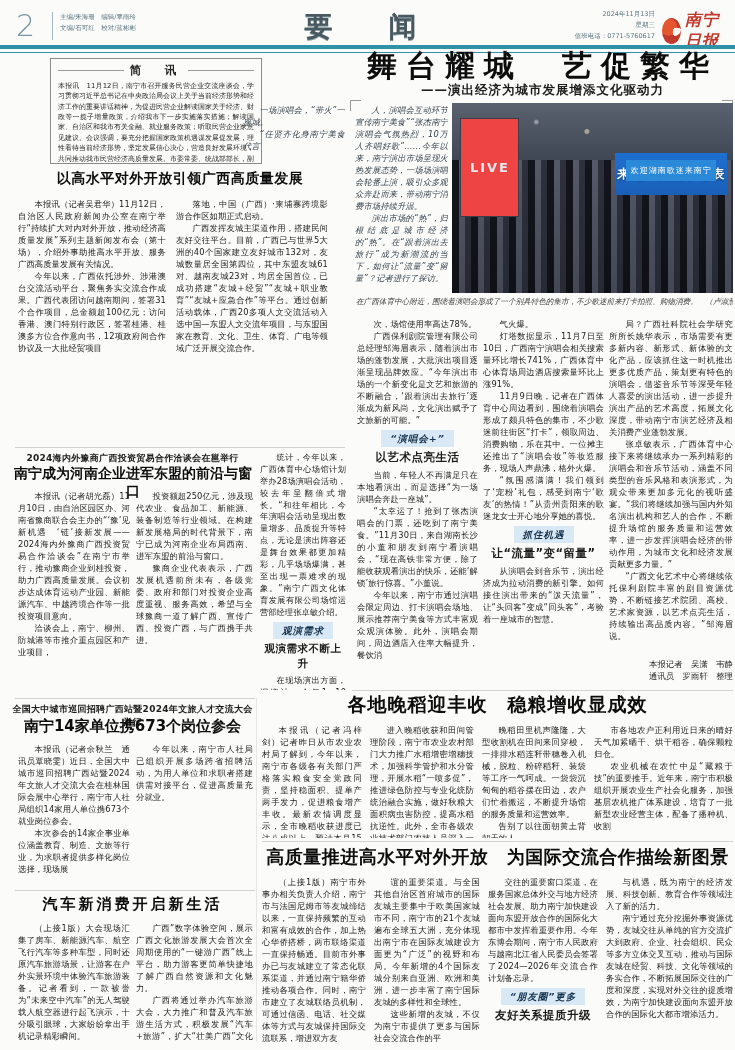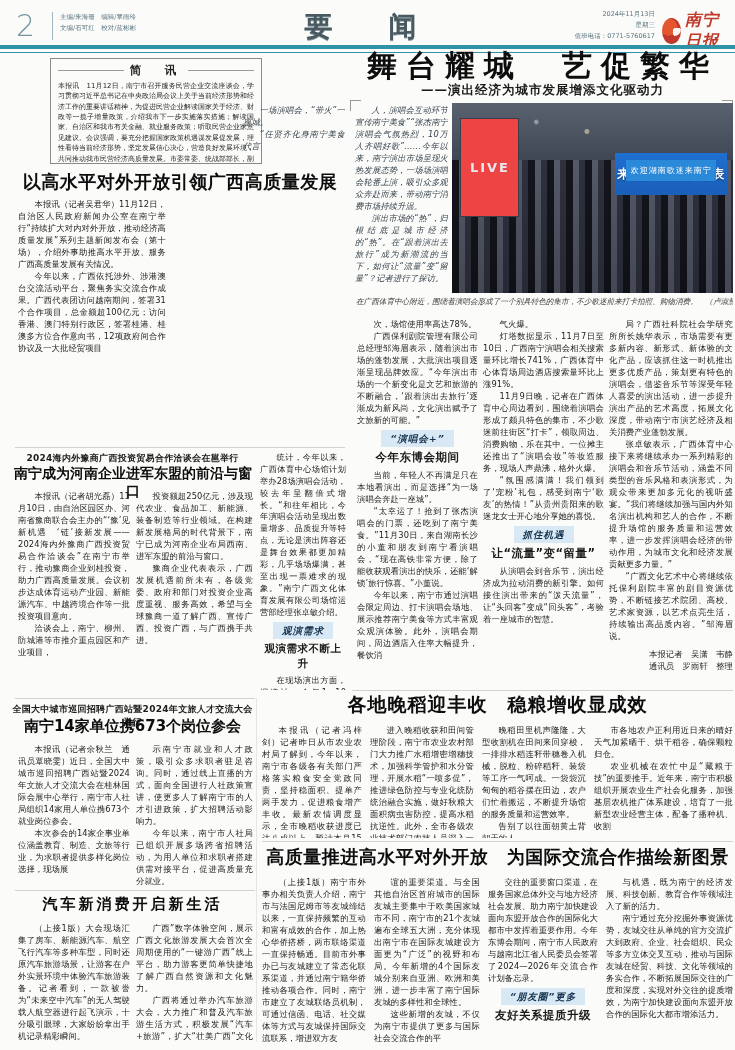--- a/index.html
+++ b/index.html
@@ -28,34 +28,34 @@
   .hairline-v{width:1px;background:#e6e6e2;}
   
   .briefs{border:1px solid #8a8a86;padding:4px 7px;}
   .briefs-title{display:flex;align-items:center;gap:6px;font-size:11.5px;font-weight:bold;letter-spacing:6px;
                 color:#222;justify-content:center;margin-bottom:3px;}
   .briefs-title::before,.briefs-title::after{content:"";flex:1;height:1px;background:#9a9a96;}
   .briefs-body{font-size:6.9px;line-height:1.5;}
   
   .kicker-line{font-weight:bold;text-align:center;font-size:9px;letter-spacing:.3px;}
   .headline{font-weight:bold;text-align:center;color:#0d0d0d;}
-  .h-a1{font-size:18px;letter-spacing:.5px;}
+  .h-a1{font-size:14px;letter-spacing:.5px;}
   .h-a2{font-size:14px;}
   .h-a3{font-size:15px;}
   .h-a4{font-size:15px;letter-spacing:3px;}
   .h-big{font-size:19px;letter-spacing:1px;}
   .h-main{font-size:30px;letter-spacing:9px;font-weight:900;}
   .sub-main{font-size:12.5px;font-weight:bold;text-align:center;letter-spacing:1px;}
   
   .lead{font-style:italic;color:#36424c;}
   .kickerbox{display:table;margin:4px auto 2px auto;background:#d8e8f4;color:#14324e;font-weight:bold;
              font-style:italic;font-size:9.5px;padding:1.5px 9px;letter-spacing:1px;}
   .subhead{font-weight:bold;font-size:11.5px;text-align:center;margin:1px 0 3px 0;letter-spacing:.5px;}
   .caption{font-size:7.6px;color:#3e3e3c;font-style:italic;text-align:center;white-space:nowrap;overflow:hidden;}
-  .attrib{text-align:right;font-size:8.3px;margin-top:6px;}
+  .attrib{text-align:right;font-size:8.3px;margin-top:16px;}
   
   .photo{background:#2a2d35;position:relative;overflow:hidden;}
   .ph-sky{position:absolute;left:0;top:0;right:0;height:34%;background:linear-gradient(#5a6270,#3c4350);}
   .ph-crowd{position:absolute;left:0;bottom:0;right:0;height:70%;
             background:repeating-linear-gradient(90deg, rgba(12,12,18,.85) 0 7px, rgba(96,100,116,.55) 7px 13px, rgba(40,42,54,.8) 13px 19px),
                        linear-gradient(#474c5a,#23252d);}
   .ph-lights{position:absolute;inset:0;background:
       radial-gradient(circle at 12% 22%, rgba(255,228,170,.55) 0 2px, transparent 3px),
       radial-gradient(circle at 48% 15%, rgba(255,240,200,.5) 0 2px, transparent 3px),
       radial-gradient(circle at 72% 28%, rgba(180,220,255,.5) 0 2px, transparent 3px),
@@ -140,21 +140,21 @@
         <p class="para">在现场演出方面，据统计，今年1—10月，全市共举办大型营业性演出300多场</p>
       </div>
   </div>
 
   <div class="abs col" style="left:357px;top:318px;width:121px;height:370px;">
     <div>
         <p class="para">次，场馆使用率高达78%。</p>
         <p class="para">广西保利剧院管理有限公司总经理邹海眉表示，随着演出市场的蓬勃发展，大批演出项目逐渐呈现品牌效应。“今年演出市场的一个新变化是文艺和旅游的不断融合，‘跟着演出去旅行’逐渐成为新风尚，文化演出赋予了文旅新的可能。”</p>
       </div>
     <div class="kickerbox">“演唱会+”</div>
-    <div class="subhead">今年东博会期间</div>
+    <div class="subhead">以艺术点亮生活</div>
     <div>
         <p class="para">当前，年轻人不再满足只在本地看演出，而是选择“为一场演唱会奔赴一座城”。</p>
         <p class="para">“太幸运了！抢到了张杰演唱会的门票，还吃到了南宁美食。”11月30日，来自湖南长沙的小董和朋友到南宁看演唱会，“现在高铁非常方便，除了能收获观看演出的快乐，还能‘解锁’旅行惊喜。”小董说。</p>
         <p class="para">今年以来，南宁市通过演唱会限定周边、打卡演唱会场地、展示推荐南宁美食等方式丰富观众观演体验。此外，演唱会期间，周边酒店入住率大幅提升，餐饮消</p>
       </div>
   </div>
   <div class="abs col" style="left:483px;top:318px;width:121px;height:370px;">
     <div>
         <p class="para">气火爆。</p>
         <p class="para">灯塔数据显示，11月7日至10日，广西南宁演唱会相关搜索量环比增长741%，广西体育中心体育场周边酒店搜索量环比上涨91%。</p>
@@ -174,20 +174,24 @@
         <p class="para">“广西文化艺术中心将继续依托保利剧院丰富的剧目资源优势，不断链接艺术院团、高校、艺术家资源，以艺术点亮生活，持续输出高品质内容。”邹海眉说。</p>
       </div>
     <div class="attrib">本报记者　吴潇　韦静</div>
     <div class="attrib" style="margin-top:0;">通讯员　罗雨轩　整理</div>
   </div>
 
   <div class="abs headline h-a1" style="left:15px;top:170px;width:330px;">以高水平对外开放引领广西高质量发展</div>
   <div class="abs col" style="left:18px;top:198px;width:148px;height:246px;">
       <p class="para">本报讯（记者吴君华）11月12日，自治区人民政府新闻办公室在南宁举行“持续扩大对内对外开放，推动经济高质量发展”系列主题新闻发布会（第十场），介绍外事助推高水平开放、服务广西高质量发展有关情况。</p>
       <p class="para">今年以来，广西依托涉外、涉港澳台交流活动平台，聚焦务实交流合作成果。广西代表团访问越南期间，签署31个合作项目，总金额超100亿元；访问香港、澳门特别行政区，签署桂港、桂澳多方位合作意向书，12项政府间合作协议及一大批经贸项目</p>
+    </div>
+  <div class="abs col" style="left:176px;top:198px;width:152px;height:246px;">
+      <p class="para">落地，中国（广西）·柬埔寨跨境影游合作区如期正式启动。</p>
+      <p class="para">广西发挥友城主渠道作用，搭建民间友好交往平台。目前，广西已与世界5大洲的40个国家建立友好城市132对，友城数量居全国第四位，其中东盟友城61对、越南友城23对，均居全国首位，已成功搭建“友城+经贸”“友城+职业教育”“友城+应急合作”等平台。通过创新活动载体，广西20多项人文交流活动入选中国—东盟人文交流年项目，与东盟国家在教育、文化、卫生、体育、广电等领域广泛开展交流合作。</p>
     </div>
 
   <div class="abs hairline-h" style="left:15px;top:447px;width:330px;"></div>
 
   <div class="abs kicker-line" style="left:10px;top:452px;width:245px;">2024海内外豫商广西投资贸易合作洽谈会在邕举行</div>
   <div class="abs headline h-a2" style="left:8px;top:465px;width:250px;">南宁成为河南企业进军东盟的前沿与窗口</div>
   <div class="abs col" style="left:18px;top:490px;width:112px;height:203px;">
       <p class="para">本报讯（记者胡光磊）11月10日，由自治区园区办、河南省豫商联合会主办的“‘豫’见新机遇　‘链’接新发展——2024海内外豫商广西投资贸易合作洽谈会”在南宁市举行，推动豫商企业到桂投资，助力广西高质量发展。会议初步达成体育运动产业园、新能源汽车、中越跨境合作等一批投资项目意向。</p>
       <p class="para">洽谈会上，南宁、柳州、防城港等市推介重点园区和产业项目，</p>
     </div>
@@ -198,21 +202,20 @@
 
   <div class="abs hairline-h" style="left:15px;top:698px;width:240px;"></div>
 
   <div class="abs kicker-line" style="left:10px;top:703px;width:245px;">全国大中城市巡回招聘广西站暨2024年文旅人才交流大会举行</div>
   <div class="abs headline h-a3" style="left:10px;top:717px;width:245px;">南宁14家单位携673个岗位参会</div>
   <div class="abs col" style="left:18px;top:743px;width:112px;height:143px;">
       <p class="para">本报讯（记者余秋兰　通讯员覃晓雯）近日，全国大中城市巡回招聘广西站暨2024年文旅人才交流大会在桂林国际会展中心举行，南宁市人社局组织14家用人单位携673个就业岗位参会。</p>
       <p class="para">本次参会的14家企事业单位涵盖教育、制造、文旅等行业，为求职者提供多样化岗位选择，现场展</p>
     </div>
   <div class="abs col" style="left:136px;top:743px;width:117px;height:143px;">
-      <p class="para">示南宁市就业和人才政策，吸引众多求职者驻足咨询。同时，通过线上直播的方式，面向全国进行人社政策宣讲，使更多人了解南宁市的人才引进政策，扩大招聘活动影响力。</p>
       <p class="para">今年以来，南宁市人社局已组织开展多场跨省招聘活动，为用人单位和求职者搭建供需对接平台，促进高质量充分就业。</p>
     </div>
 
   <div class="abs hairline-h" style="left:15px;top:890px;width:240px;"></div>
 
   <div class="abs headline h-a4" style="left:10px;top:895px;width:245px;">汽车新消费开启新生活</div>
   <div class="abs col" style="left:18px;top:922px;width:112px;height:120px;">
       <p class="para">（上接1版）大会现场汇集了房车、新能源汽车、航空飞行汽车等多种车型，同时还原汽车旅游场景，让游客在户外实景环境中体验汽车旅游装备。记者看到，一款被誉为“未来空中汽车”的无人驾驶载人航空器进行起飞演示，十分吸引眼球，大家纷纷拿出手机记录精彩瞬间。</p>
     </div>
   <div class="abs col" style="left:136px;top:922px;width:117px;height:120px;">

